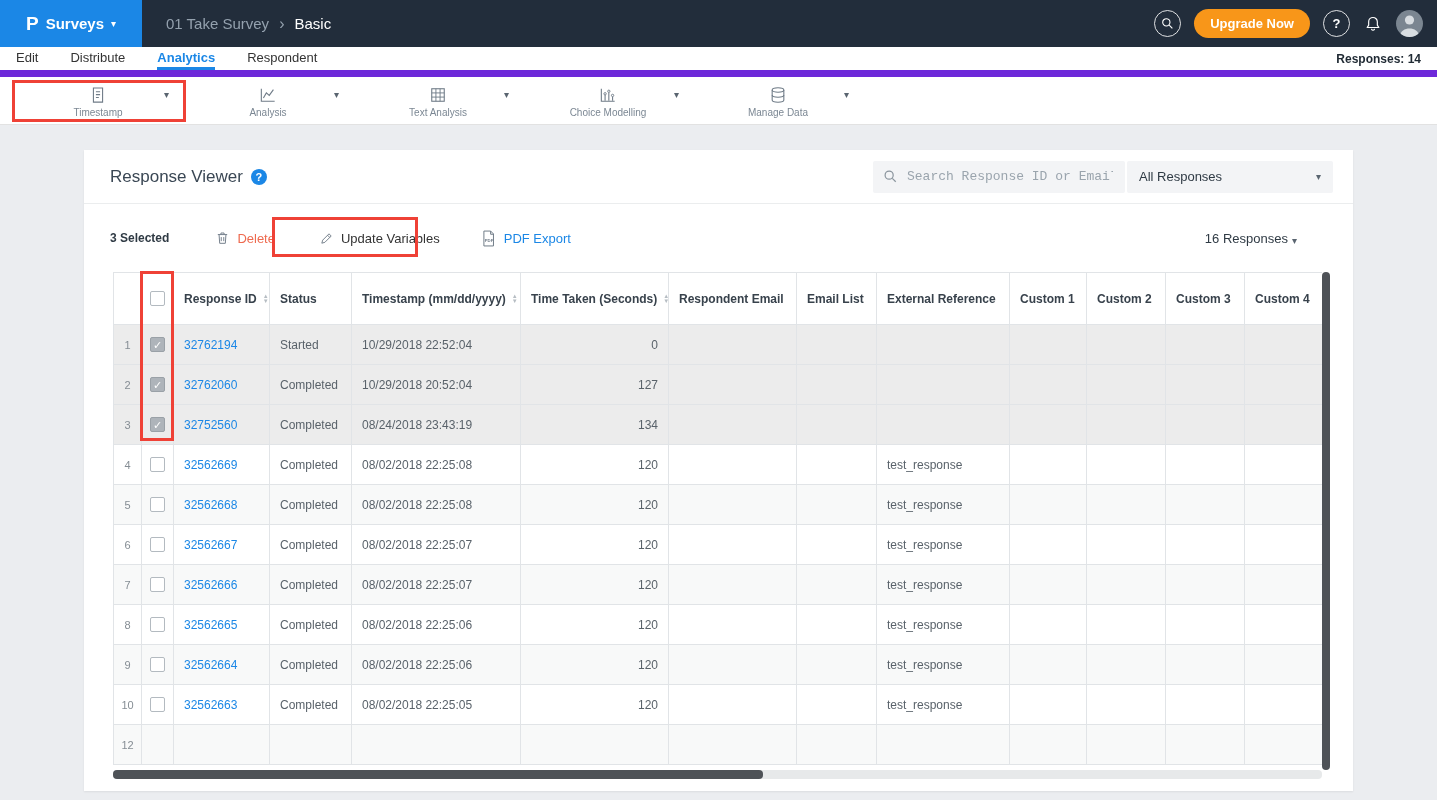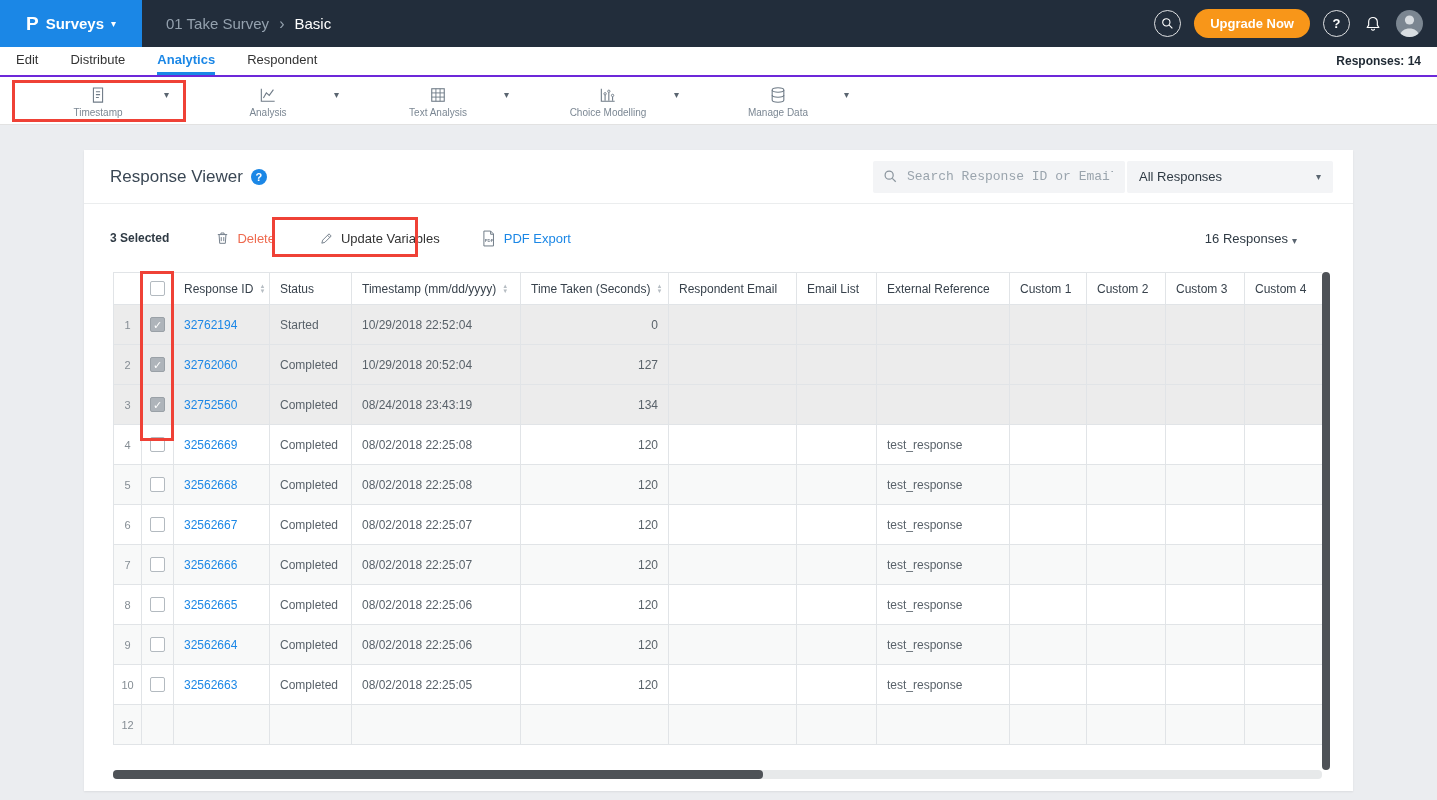--- a/index.html
+++ b/index.html
@@ -22,21 +22,21 @@
   .crumb-dim{color:#94a1ae;cursor:pointer}
   .crumb-sep{color:#94a1ae;font-size:16px}
   .crumb-cur{color:#fff}
   .topbar-right{margin-left:auto;display:flex;align-items:center;gap:13px;padding-right:14px}
   .icon-circle{width:27px;height:27px;border:1px solid rgba(255,255,255,.85);border-radius:50%;display:flex;align-items:center;justify-content:center;cursor:pointer;flex:none}
   .qmark{color:#fff;font-size:13px;font-weight:700}
   .upgrade-btn{background:var(--orange);color:#fff;font-size:13px;font-weight:700;border:none;border-radius:15px;padding:7px 16px;cursor:pointer;font-family:inherit}
   .bell-wrap{cursor:pointer;display:flex}
   .avatar{width:27px;height:27px;border-radius:50%;background:#7b8691;overflow:hidden;cursor:pointer;flex:none}
   
-  .navrow{height:30px;background:#fff;display:flex;align-items:stretch;padding:0 16px;border-bottom:2px solid #6d28d9}
+  .navrow{height:30px;background:#fff;display:flex;align-items:stretch;padding:0 16px;border-bottom:7px solid #6d28d9}
   .tab{font-size:13px;color:#333;margin-right:32px;cursor:pointer;display:flex;align-items:center;border-bottom:3px solid transparent}
   .tab.active{color:var(--accent);border-bottom-color:var(--accent);font-weight:700}
   .nav-right{margin-left:auto;font-size:12px;font-weight:700;color:#1f2933;display:flex;align-items:center}
   
   .toolbar{height:48px;background:#fff;display:flex;padding-left:13px;border-bottom:1px solid #e2e2e2}
   .tool{width:170px;position:relative;display:flex;flex-direction:column;align-items:center;justify-content:center;gap:2px;cursor:pointer;padding-top:2px}
   .tool-label{font-size:10px;color:#7b8793}
   .tool-caret{position:absolute;right:14px;top:12px;font-size:10px;color:#5a6570;cursor:pointer}
   
   .content{position:relative;padding-top:25px}
@@ -56,21 +56,21 @@
   .selected-count{font-size:12px;font-weight:700;color:#2f3a44}
   .act{display:inline-flex;align-items:center;gap:7px;background:none;border:none;font-family:inherit;font-size:13px;cursor:pointer;padding:0}
   .act-delete{margin-left:46px;color:var(--delete)}
   .act-update{margin-left:36px;color:#333;padding:9px 8px}
   .act-pdf{margin-left:32px;color:var(--accent)}
   .dd-responses{margin-left:auto;margin-right:30px;font-size:13px;color:#2f3a44;display:flex;align-items:flex-end;gap:4px;cursor:pointer}
   
   .table-wrap{margin-left:29px;width:1209px;height:498px;overflow:hidden}
   table{border-collapse:collapse;table-layout:fixed;width:1209px;font-size:12px}
   th,td{border:1px solid #e1e4e7;overflow:hidden;white-space:nowrap}
-  thead th{height:32px;font-size:12px;font-weight:400;color:#38424c;text-align:left;padding:0 10px;background:#fff}
+  thead th{height:52px;font-size:12px;font-weight:700;color:#38424c;text-align:left;padding:0 10px;background:#fff}
   tbody td{height:40px;color:#59626a;padding:0 10px}
   .c-num{text-align:center !important;padding:0 !important}
   td.c-num{color:#858d94;font-size:11px}
   .c-check{text-align:center !important;padding:0 !important}
   td.c-sec{text-align:right}
   a.rid{color:var(--accent);text-decoration:none;cursor:pointer}
   tbody tr:nth-child(odd){background:#f8f9f9}
   tbody tr.selected{background:#ececec}
   .cb{display:inline-block;width:15px;height:15px;border:1px solid #b3bac0;background:#fff;border-radius:2px;vertical-align:middle;cursor:pointer;line-height:14px;font-size:11px;color:#fff;text-align:center}
   .cb.checked{background:#aeb4ba;border-color:#9aa1a7}

